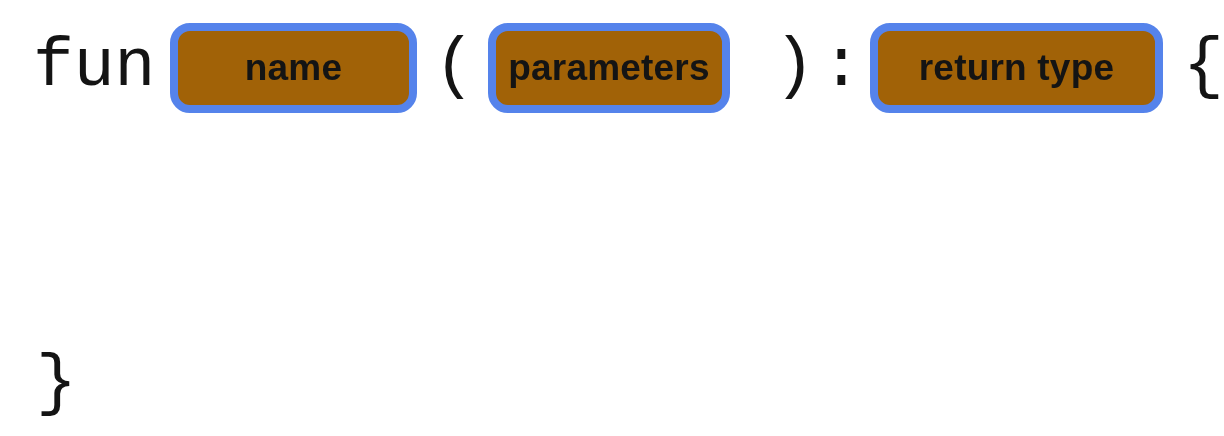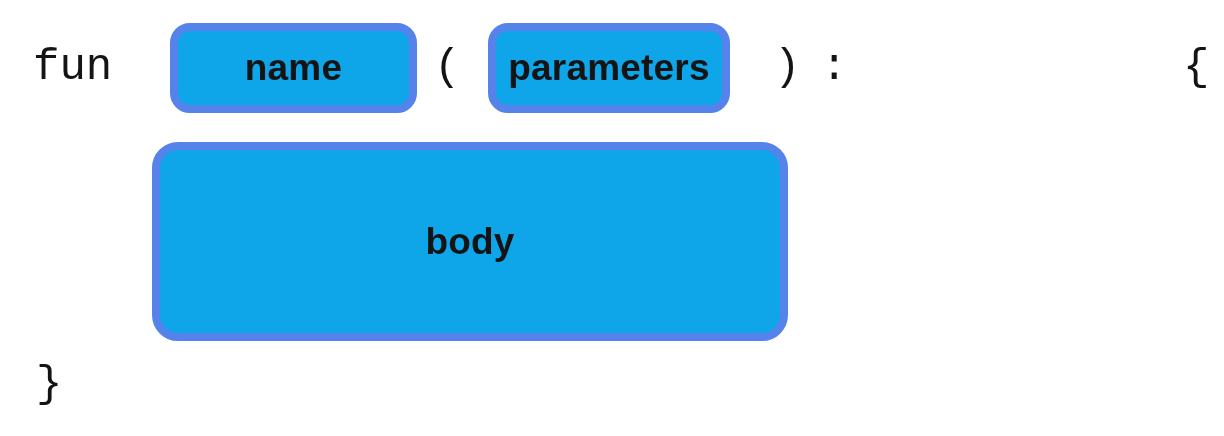--- a/index.html
+++ b/index.html
@@ -9,30 +9,30 @@
     position: relative;
     width: 1224px;
     height: 436px;
     background: var(--bg);
     overflow: hidden;
     font-family: "Liberation Sans", sans-serif;
   }
   .code-token {
     position: absolute;
     font-family: "Liberation Mono", monospace;
-    font-size: 44px;
+    font-size: 68px;
     line-height: 56px;
     color: var(--ink);
     white-space: pre;
   }
   .ph-box {
     position: absolute;
     border: 8px solid var(--accent);
     border-radius: 20px;
-    background: #0ea5e9;
+    background: #a16207;
     display: flex;
     align-items: center;
     justify-content: center;
   }
   .ph-label {
     font-family: "Liberation Sans", sans-serif;
     font-size: 37px;
     font-weight: 600;
     letter-spacing: 0.2px;
     color: var(--ink);
@@ -63,22 +63,22 @@
   <span class="code-token tok-open-paren">(</span>
 
   <div class="ph-box box-parameters">
     <span class="ph-label">parameters</span>
   </div>
 
   <span class="code-token tok-close-paren">)</span>
 
   <span class="code-token tok-colon">:</span>
 
+  <div class="ph-box box-return-type">
+    <span class="ph-label">return type</span>
+  </div>
 
   <span class="code-token tok-open-brace">{</span>
 
-  <div class="ph-box box-body">
-    <span class="ph-label">body</span>
-  </div>
 
   <span class="code-token tok-close-brace">}</span>
 
 </div>
 
 </body></html>

